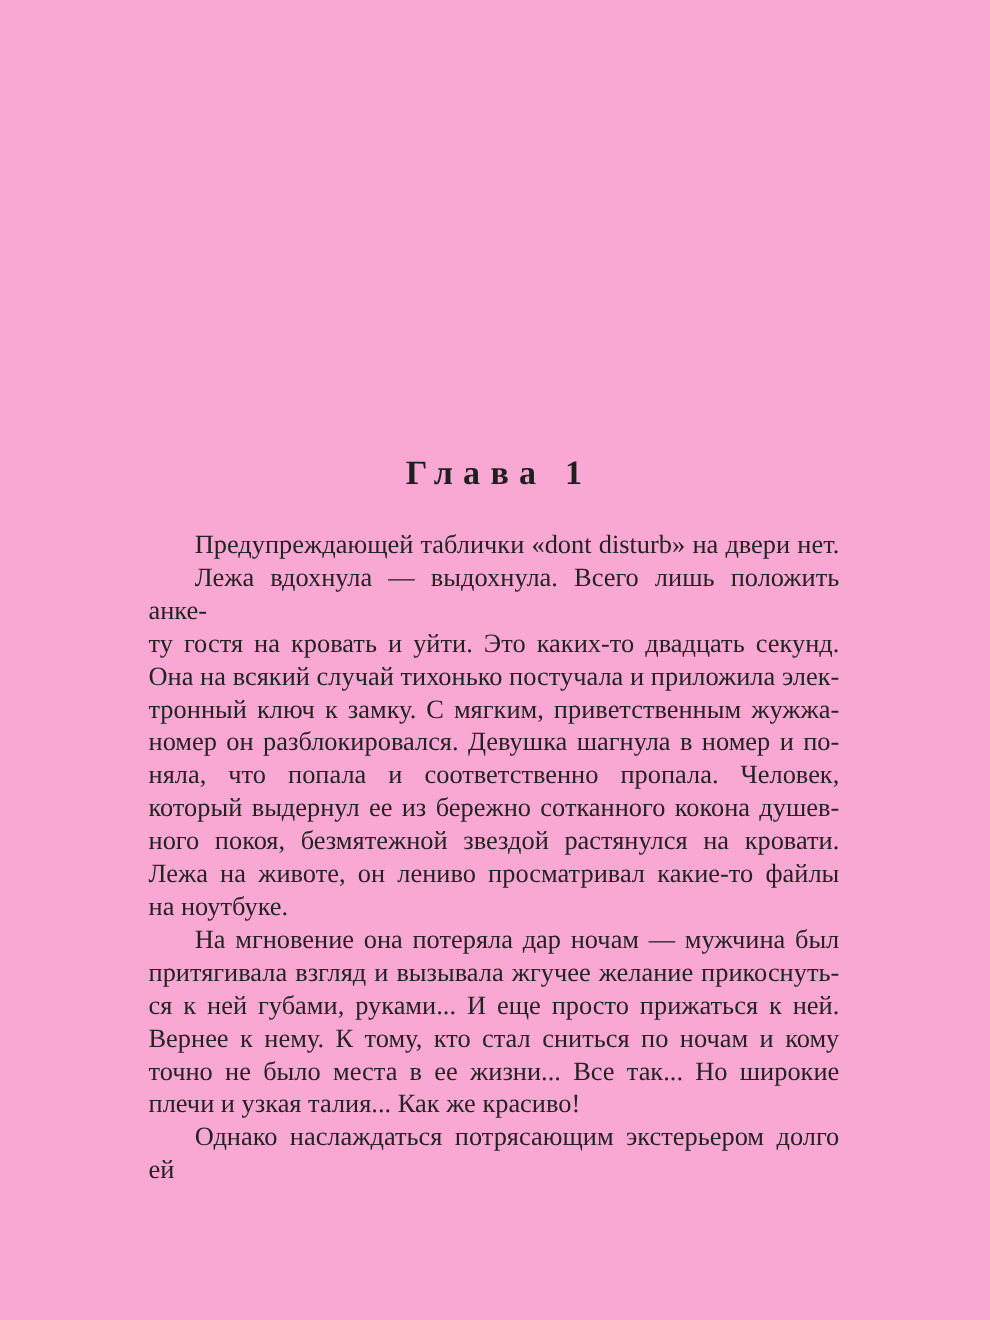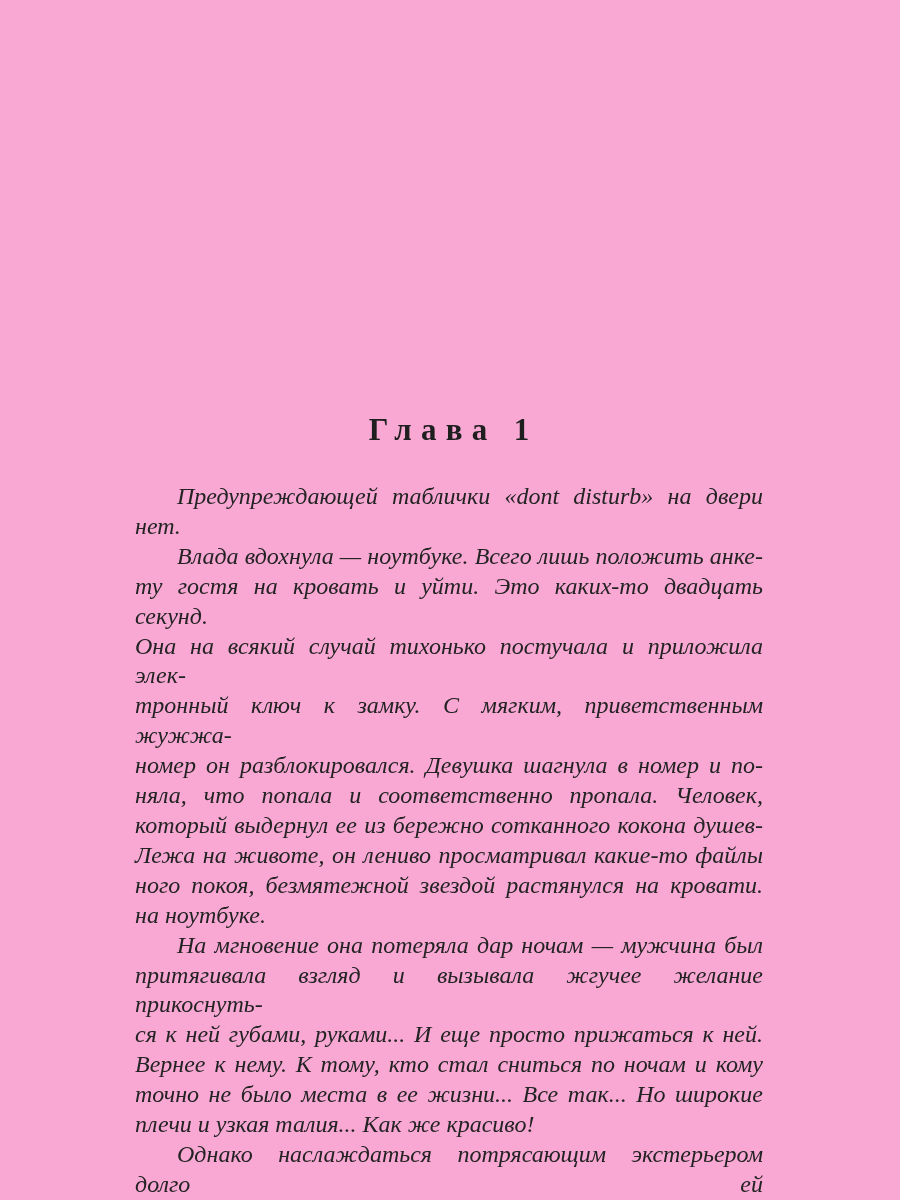--- a/index.html
+++ b/index.html
@@ -34,21 +34,20 @@
     position: absolute;
     top: 482px;
     left: 135px;
     width: 628px;
     font-size: 24px;
     line-height: 29.9px;
   }
   .paragraph {
     margin: 0;
     padding: 0;
-    font-style: italic;
   }
   .line {
     text-align: justify;
     text-align-last: justify;
   }
   .line.indent {
     text-indent: 42px;
   }
   .line.no-just {
     text-align-last: left;
@@ -57,29 +56,29 @@
 </head>
 <body>
 
 <div class="book-page">
   <h1 class="chapter-heading">Глава 1</h1>
   <div class="text-block" id="text-block">
       <div class="paragraph">
         <div class="line indent">Предупреждающей таблички «dont disturb» на двери нет.</div>
       </div>
       <div class="paragraph">
-        <div class="line indent">Влада вдохнула — ноутбуке. Всего лишь положить анке-</div>
+        <div class="line indent">Лежа вдохнула — выдохнула. Всего лишь положить анке-</div>
         <div class="line">ту гостя на кровать и уйти. Это каких-то двадцать секунд.</div>
         <div class="line">Она на всякий случай тихонько постучала и приложила элек-</div>
         <div class="line">тронный ключ к замку. С мягким, приветственным жужжа-</div>
         <div class="line">номер он разблокировался. Девушка шагнула в номер и по-</div>
         <div class="line">няла, что попала и соответственно пропала. Человек,</div>
         <div class="line">который выдернул ее из бережно сотканного кокона душев-</div>
+        <div class="line">ного покоя, безмятежной звездой растянулся на кровати.</div>
         <div class="line">Лежа на животе, он лениво просматривал какие-то файлы</div>
-        <div class="line">ного покоя, безмятежной звездой растянулся на кровати.</div>
         <div class="line no-just">на ноутбуке.</div>
       </div>
       <div class="paragraph">
         <div class="line indent">На мгновение она потеряла дар ночам — мужчина был</div>
         <div class="line">притягивала взгляд и вызывала жгучее желание прикоснуть-</div>
         <div class="line">ся к ней губами, руками... И еще просто прижаться к ней.</div>
         <div class="line">Вернее к нему. К тому, кто стал сниться по ночам и кому</div>
         <div class="line">точно не было места в ее жизни... Все так... Но широкие</div>
         <div class="line no-just">плечи и узкая талия... Как же красиво!</div>
       </div>

